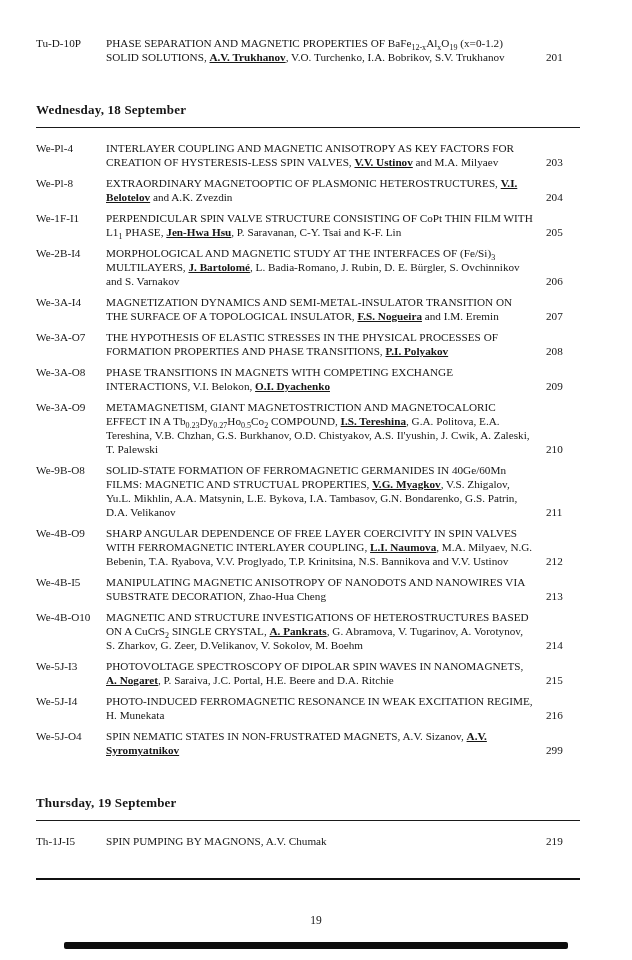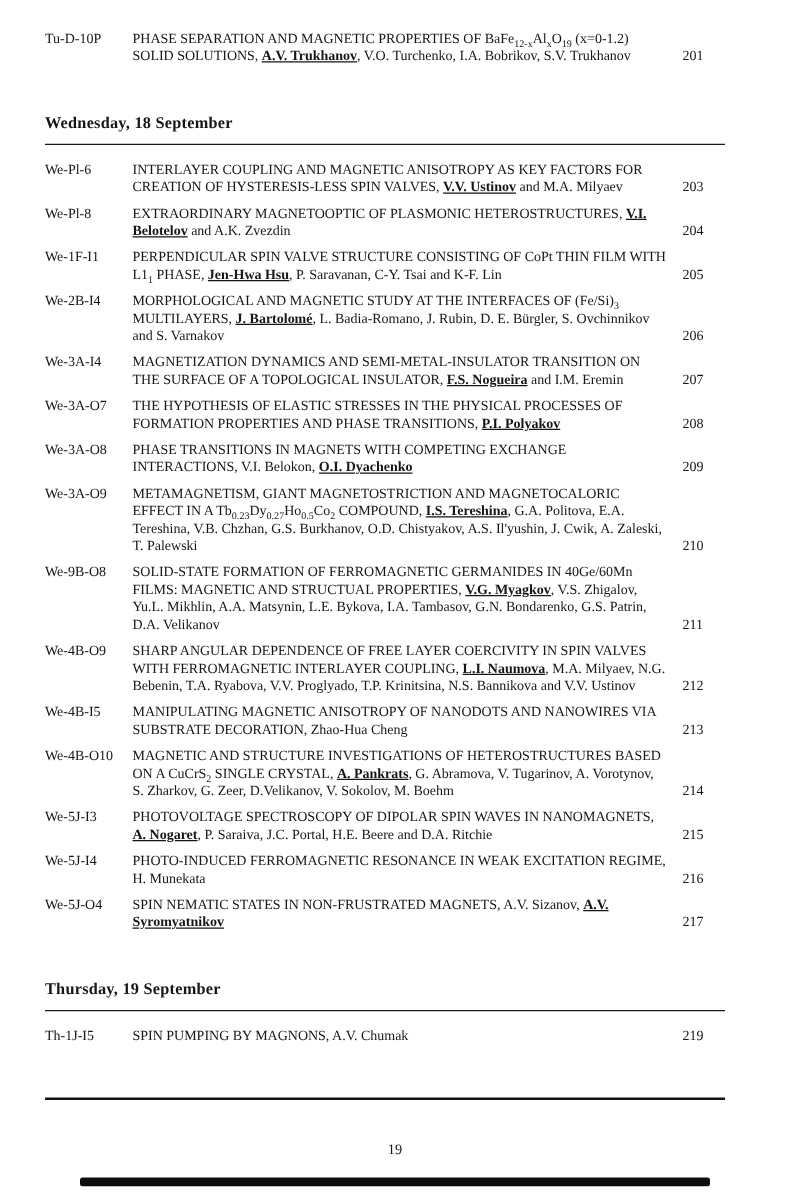--- a/index.html
+++ b/index.html
@@ -18,21 +18,21 @@
   }
   .content {
     padding: 24px 52px 0 36px;
   }
   .section-heading {
     font-size: 13px;
     font-weight: bold;
     margin: 38px 0 9px 0;
     letter-spacing: 0.2px;
   }
-  .toc-section:first-child .entry:first-child { margin-top: 0; }
+  .toc-section:first-child .entry:first-child { margin-top: 12px; }
   .rule {
     border-top: 1.6px solid #1a1a1a;
     margin: 0 0 13px 0;
     height: 0;
   }
   .entry {
     display: flex;
     align-items: stretch;
     margin-bottom: 7px;
     font-size: 11.2px;
@@ -92,21 +92,21 @@
         <div class="entry">
           <div class="code">Tu-D-10P</div>
           <div class="title"><span>PHASE SEPARATION AND MAGNETIC PROPERTIES OF BaFe</span><sub>12-x</sub><span>Al</span><sub>x</sub><span>O</span><sub>19</sub><span> (x=0-1.2) SOLID SOLUTIONS, </span><span class="u">A.V. Trukhanov</span><span>, V.O. Turchenko, I.A. Bobrikov, S.V. Trukhanov</span></div>
           <div class="pageno">201</div>
         </div>
       </section>
       <section class="toc-section">
         <h2 class="section-heading">Wednesday, 18 September</h2>
         <div class="rule"></div>
         <div class="entry">
-          <div class="code">We-Pl-6</div>
+          <div class="code">We-Pl-4</div>
           <div class="title"><span>INTERLAYER COUPLING AND MAGNETIC ANISOTROPY AS KEY FACTORS FOR CREATION OF HYSTERESIS-LESS SPIN VALVES, </span><span class="u">V.V. Ustinov</span><span> and M.A. Milyaev</span></div>
           <div class="pageno">203</div>
         </div>
         <div class="entry">
           <div class="code">We-Pl-8</div>
           <div class="title"><span>EXTRAORDINARY MAGNETOOPTIC OF PLASMONIC HETEROSTRUCTURES, </span><span class="u">V.I. Belotelov</span><span> and A.K. Zvezdin</span></div>
           <div class="pageno">204</div>
         </div>
         <div class="entry">
           <div class="code">We-1F-I1</div>
@@ -164,21 +164,21 @@
           <div class="pageno">215</div>
         </div>
         <div class="entry">
           <div class="code">We-5J-I4</div>
           <div class="title"><span>PHOTO-INDUCED FERROMAGNETIC RESONANCE IN WEAK EXCITATION REGIME, H. Munekata</span></div>
           <div class="pageno">216</div>
         </div>
         <div class="entry">
           <div class="code">We-5J-O4</div>
           <div class="title"><span>SPIN NEMATIC STATES IN NON-FRUSTRATED MAGNETS, A.V. Sizanov, </span><span class="u">A.V. Syromyatnikov</span></div>
-          <div class="pageno">217</div>
+          <div class="pageno">299</div>
         </div>
       </section>
       <section class="toc-section">
         <h2 class="section-heading">Thursday, 19 September</h2>
         <div class="rule"></div>
         <div class="entry">
           <div class="code">Th-1J-I5</div>
           <div class="title"><span>SPIN PUMPING BY MAGNONS, A.V. Chumak</span></div>
           <div class="pageno">219</div>
         </div>

